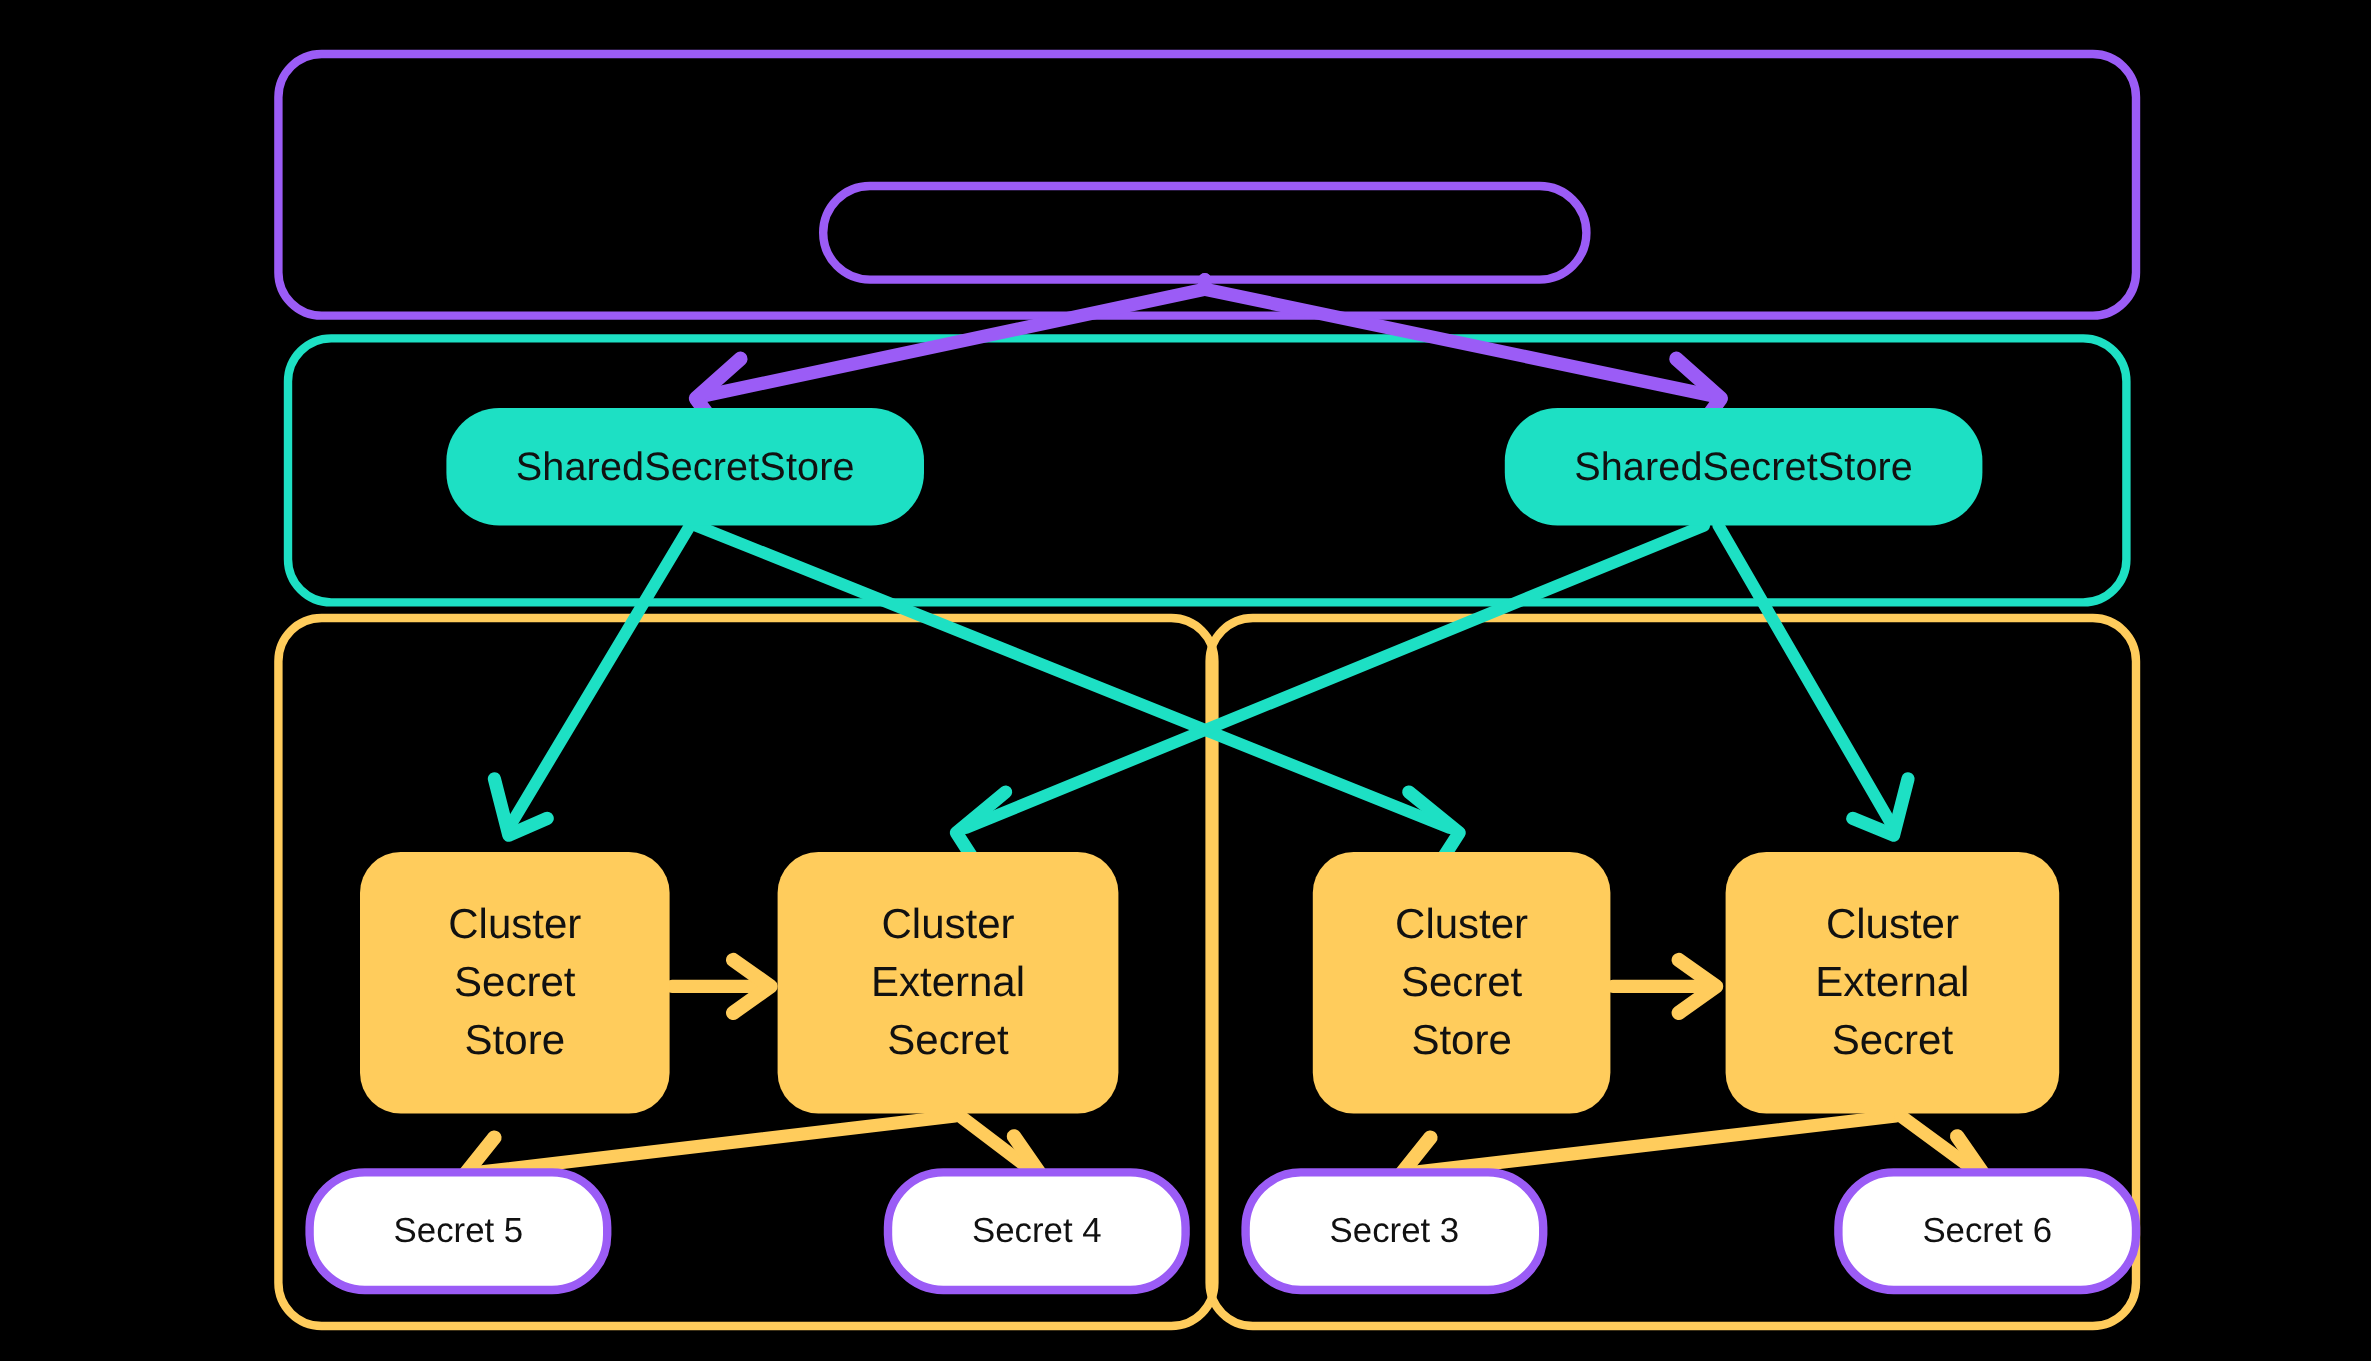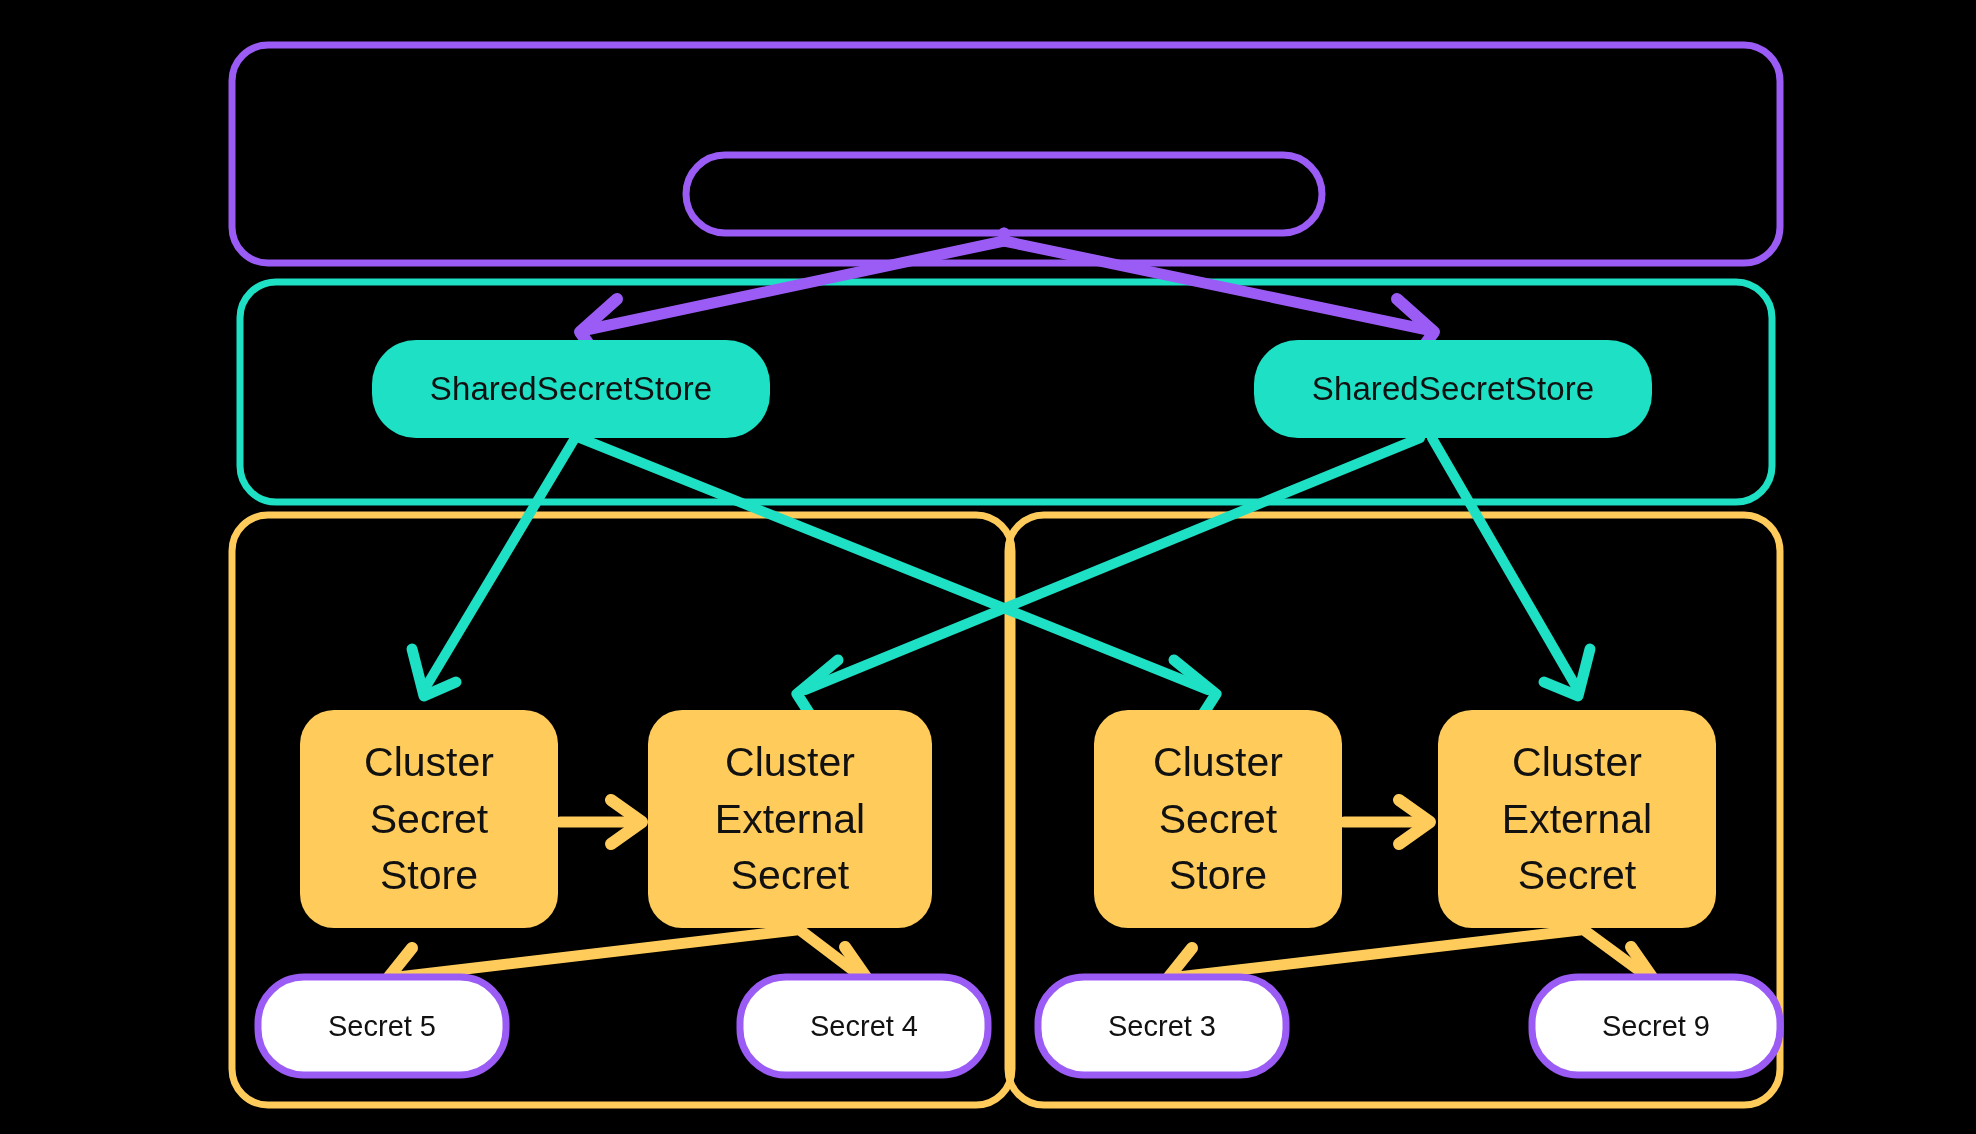--- a/index.html
+++ b/index.html
@@ -31,21 +31,21 @@
     color: #111111;
     pointer-events: none;
     line-height: 1.38;
     white-space: pre-line;
   }
   .lbl-shared {
     font-size: 33px;
     letter-spacing: 0.1px;
   }
   .lbl-cluster {
-    font-size: 41px;
+    font-size: 35px;
   }
   .lbl-secret {
     font-size: 29px;
   }
 </style>
 </head>
 <body>
 
 <div id="stage">
 
@@ -149,15 +149,15 @@
   <div class="node-label lbl-cluster" style="left:1438px; top:710px; width:278px; height:218px;">Cluster
 External
 Secret</div>
 
   <div class="node-label lbl-secret" style="left:258px; top:977px; width:248px; height:98px;">Secret 5</div>
 
   <div class="node-label lbl-secret" style="left:740px; top:977px; width:248px; height:98px;">Secret 4</div>
 
   <div class="node-label lbl-secret" style="left:1038px; top:977px; width:248px; height:98px;text-align:center;">Secret 3</div>
 
-  <div class="node-label lbl-secret" style="left:1532px; top:977px; width:248px; height:98px;">Secret 9</div>
+  <div class="node-label lbl-secret" style="left:1532px; top:977px; width:248px; height:98px;">Secret 6</div>
 
 </div>
 
 </body></html>

